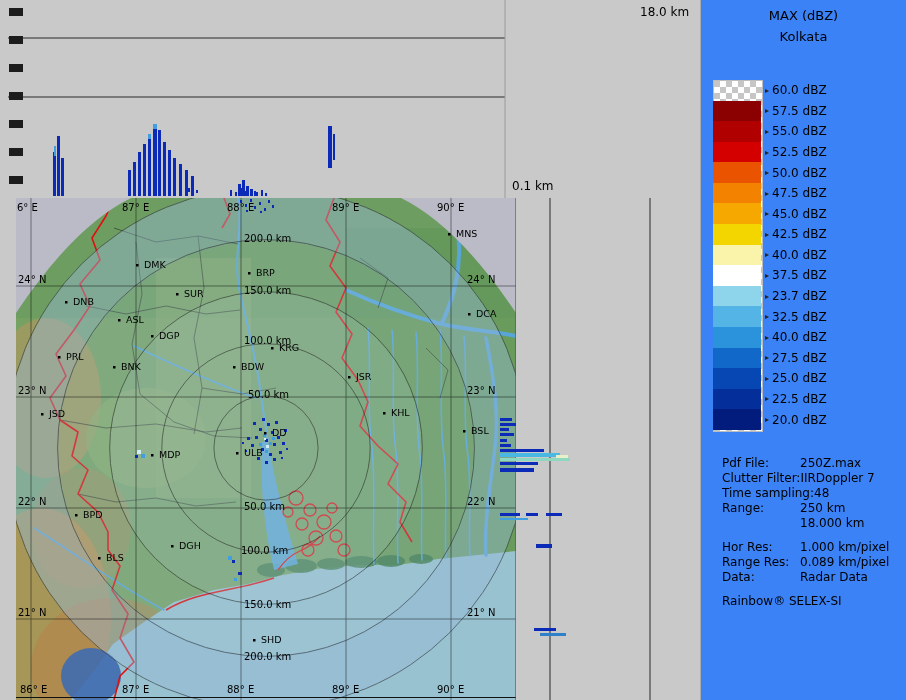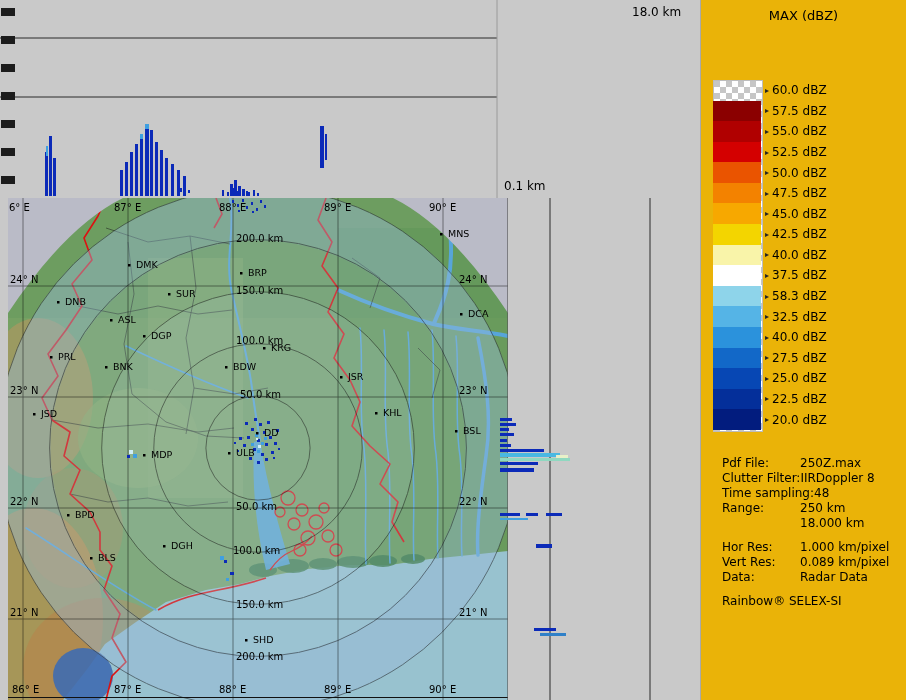--- a/index.html
+++ b/index.html
@@ -1,22 +1,22 @@
 <!DOCTYPE html>
 <html><head>
 <meta charset="utf-8">
 <style>
   html,body{margin:0;padding:0}
   body{width:906px;height:700px;position:relative;overflow:hidden;
        background:#c9c9c9;font-family:"DejaVu Sans",sans-serif;color:#000}
-  #top-strip{position:absolute;left:0;top:0;width:700px;height:198px}
-  #map-panel{position:absolute;left:8px;top:198px;width:413px;height:502px}
+  #top-strip{position:absolute;left:8px;top:0;width:700px;height:198px}
+  #map-panel{position:absolute;left:16px;top:198px;width:413px;height:502px}
   #side-strip{position:absolute;left:500px;top:198px;width:200px;height:502px}
   #legend-panel{position:absolute;left:700px;top:0;width:206px;height:700px;
-                background:#eab308;border-left:1px solid #a9a9a9;box-sizing:border-box}
+                background:#3b82f6;border-left:1px solid #a9a9a9;box-sizing:border-box}
   svg{display:block}
   .lg-head{position:absolute;top:5px;left:0;width:100%;text-align:center;font-size:13px;line-height:21px}
   .scale{position:absolute;left:12px;top:80px;width:190px}
   .checkerbg{position:absolute;left:0;top:0;width:48px;height:350px;
      background-image:conic-gradient(#fff 90deg,#c6c6c6 90deg 180deg,#fff 180deg 270deg,#c6c6c6 270deg);
      background-size:12px 12px;border:1px solid #bdbdbd}
   .srow{height:20.59px;display:flex;align-items:center;position:relative}
   .sw{width:48px;height:100%;flex:0 0 48px}
   .arr{font-size:8px;color:#222;margin-left:4px;width:7px}
   .slab{font-size:12px;white-space:nowrap}
@@ -367,20 +367,21 @@
       <rect x="56" y="257" width="12" height="3" fill="#e8f0c8"></rect>
       <rect x="0" y="320" width="28" height="2" fill="#3f9fe0"></rect>
       <rect x="40" y="435" width="26" height="3" fill="#2f80c8"></rect>
     </g>
   </svg>
 </div>
 
 <div id="legend-panel">
   <div class="lg-head">
     <div>MAX (dBZ)</div>
+    <div>Kolkata</div>
   </div>
   <div class="scale">
     <div class="checkerbg"></div>
     <div class="srow">
         <div class="sw" style="background: transparent;"></div>
         <span class="arr">▸</span>
         <span class="slab">60.0 dBZ</span>
       </div>
     <div class="srow">
         <div class="sw" style="background: rgb(139, 0, 0);"></div>
@@ -423,21 +424,21 @@
         <span class="slab">40.0 dBZ</span>
       </div>
     <div class="srow">
         <div class="sw" style="background: rgb(255, 255, 255);"></div>
         <span class="arr">▸</span>
         <span class="slab">37.5 dBZ</span>
       </div>
     <div class="srow">
         <div class="sw" style="background: rgb(142, 212, 234);"></div>
         <span class="arr">▸</span>
-        <span class="slab">58.3 dBZ</span>
+        <span class="slab">23.7 dBZ</span>
       </div>
     <div class="srow">
         <div class="sw" style="background: rgb(85, 180, 230);"></div>
         <span class="arr">▸</span>
         <span class="slab">32.5 dBZ</span>
       </div>
     <div class="srow">
         <div class="sw" style="background: rgb(43, 146, 220);"></div>
         <span class="arr">▸</span>
         <span class="slab">40.0 dBZ</span>
@@ -463,40 +464,40 @@
         <span class="slab">20.0 dBZ</span>
       </div>
   </div>
   <div class="info">
     <div class="irow">
         <span class="il">Pdf File:</span>
         <span class="iv">250Z.max</span>
       </div>
     <div class="irow">
         <span class="il">Clutter Filter:</span>
-        <span class="iv">IIRDoppler 8</span>
+        <span class="iv">IIRDoppler 7</span>
       </div>
     <div class="irow">
         <span class="il">Time sampling:</span>
         <span class="iv">48</span>
       </div>
     <div class="irow">
         <span class="il">Range:</span>
         <span class="iv">250 km</span>
       </div>
     <div class="irow">
         <span class="il"></span>
         <span class="iv">18.000 km</span>
       </div>
     <div class="irow gap">
         <span class="il">Hor Res:</span>
         <span class="iv">1.000 km/pixel</span>
       </div>
     <div class="irow">
-        <span class="il">Vert Res:</span>
+        <span class="il">Range Res:</span>
         <span class="iv">0.089 km/pixel</span>
       </div>
     <div class="irow">
         <span class="il">Data:</span>
         <span class="iv">Radar Data</span>
       </div>
     <div class="footer">Rainbow® SELEX-SI</div>
   </div>
 </div>
 

